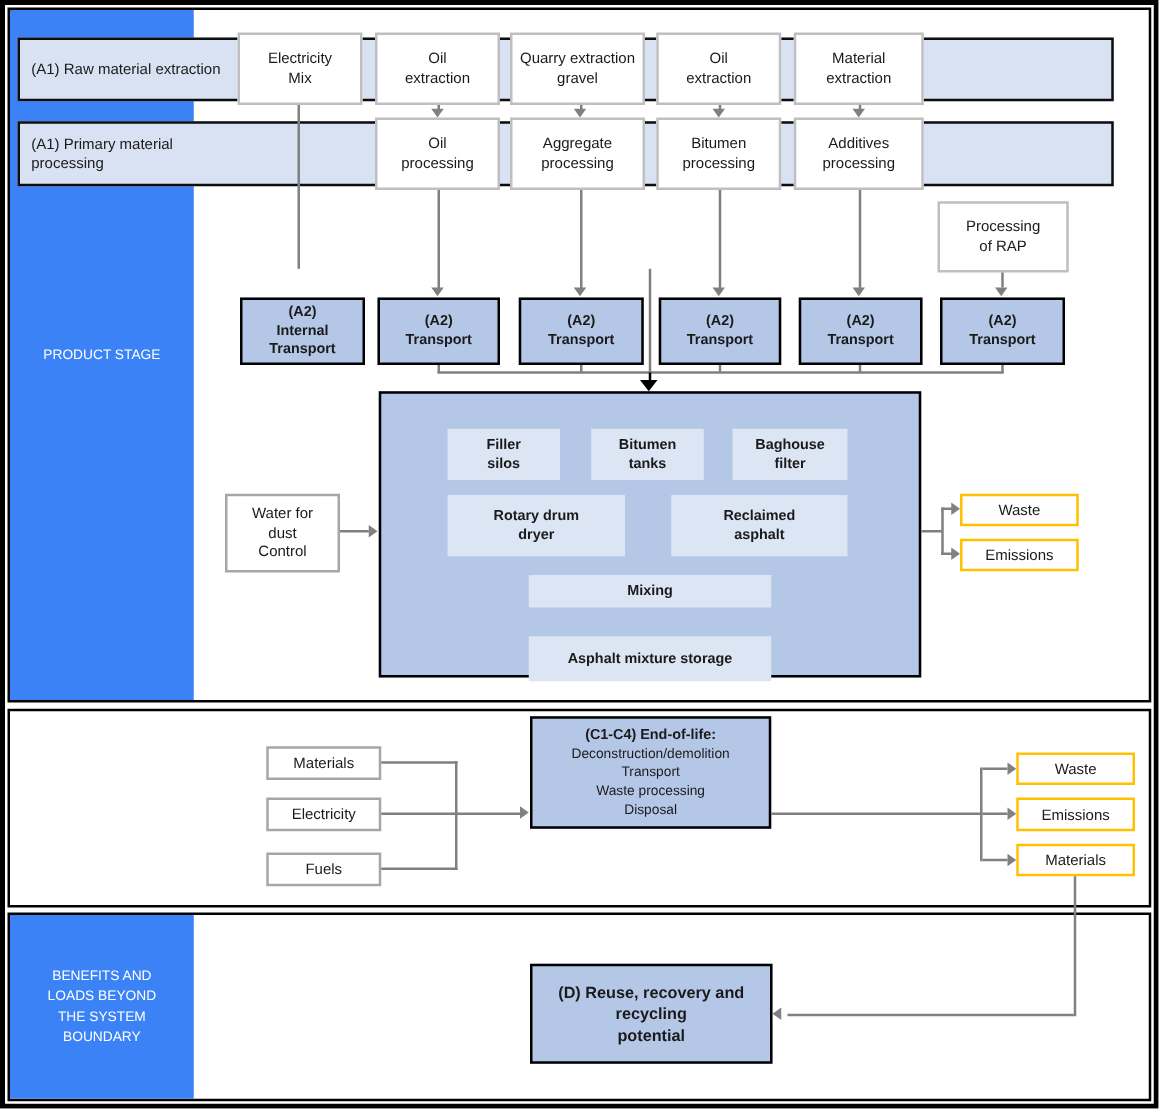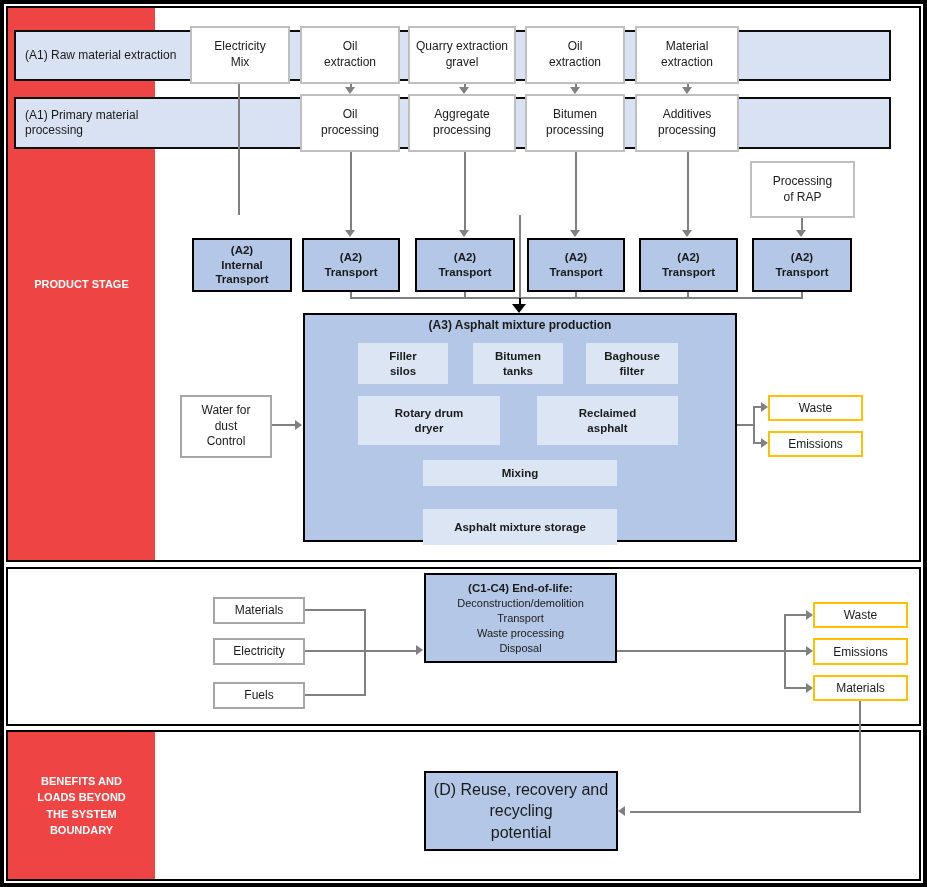--- a/index.html
+++ b/index.html
@@ -1,21 +1,21 @@
 <!DOCTYPE html>
 <html><head>
 <meta charset="utf-8">
 <style>
   html,body{margin:0;padding:0;background:#fff}
   .canvas{position:relative;width:927px;height:887px;background:#fff;overflow:hidden;
           font-family:"Liberation Sans",sans-serif;color:#1a1a1a}
   .outer{position:absolute;inset:0;border:4px solid #000;z-index:9;pointer-events:none}
   .frame{position:absolute;border:2px solid #000;background:#fff;box-sizing:border-box;z-index:0}
-  .sidebar{position:absolute;background:#ef4444;z-index:1;display:flex;align-items:center;justify-content:center;
-           text-align:center;color:#fff;font-weight:bold;font-size:11px;line-height:1.5;white-space:pre-line}
+  .sidebar{position:absolute;background:#3b82f6;z-index:1;display:flex;align-items:center;justify-content:center;
+           text-align:center;color:#fff;font-weight:normal;font-size:11px;line-height:1.5;white-space:pre-line}
   .band{position:absolute;background:#D9E2F3;border:2px solid #0d0d0d;box-sizing:border-box;z-index:2;
         display:flex;align-items:center;font-size:12px;line-height:1.25}
   .band .lbl{display:block;width:155px;padding-left:9px}
   .wbox{position:absolute;background:#fff;border:2px solid #BFBFBF;box-sizing:border-box;z-index:3;
         display:flex;align-items:center;justify-content:center;text-align:center;font-size:12px;line-height:1.3;white-space:pre-line}
   .gbox{position:absolute;background:#fff;border:2px solid #A6A6A6;box-sizing:border-box;z-index:3;
         display:flex;align-items:center;justify-content:center;text-align:center;font-size:12px;line-height:1.3;white-space:pre-line}
   .tbox{position:absolute;background:#B4C7E7;border:2px solid #000;box-sizing:border-box;z-index:3;
         display:flex;align-items:center;justify-content:center;text-align:center;font-weight:bold;font-size:11.5px;line-height:1.3;white-space:pre-line}
   .bigbox{position:absolute;background:#B4C7E7;border:2px solid #000;box-sizing:border-box;z-index:2}
@@ -26,21 +26,21 @@
         display:flex;align-items:center;justify-content:center;font-size:12px}
   .ln{position:absolute;background:#808080;z-index:4}
   .ln.black{background:#000}
   .ah{position:absolute;width:0;height:0;z-index:4}
   .ah.d{border-left:5px solid transparent;border-right:5px solid transparent;border-top:7px solid #808080}
   .ah.db{border-left:7px solid transparent;border-right:7px solid transparent;border-top:9px solid #000}
   .ah.r{border-top:5px solid transparent;border-bottom:5px solid transparent;border-left:7px solid #808080}
   .ah.l{border-top:5px solid transparent;border-bottom:5px solid transparent;border-right:7px solid #808080}
   .c1c4{display:flex;flex-direction:column;align-items:center;justify-content:center;font-size:11px;line-height:1.35;text-align:center}
   .c1c4 .t{font-weight:bold;font-size:11.5px}
-  .dtext{display:block;width:186px;font-weight:normal;font-size:16px;line-height:1.35;white-space:pre-line;}
+  .dtext{display:block;width:186px;font-weight:bold;font-size:13px;line-height:1.35;white-space:pre-line;}
 </style>
 </head>
 <body>
 
 <div class="canvas">
 
   <div class="frame" style="left:6px;top:6px;width:915px;height:556px"></div>
   <div class="sidebar" style="left:8px;top:8px;width:147px;height:552px">
     <span>PRODUCT STAGE</span>
   </div>
@@ -83,21 +83,20 @@
   <div class="tbox" style="left:415px;top:238px;width:100px;height:54px">(A2)
 Transport</div>
   <div class="tbox" style="left:527px;top:238px;width:98px;height:54px">(A2)
 Transport</div>
   <div class="tbox" style="left:639px;top:238px;width:99px;height:54px">(A2)
 Transport</div>
   <div class="tbox" style="left:752px;top:238px;width:100px;height:54px">(A2)
 Transport</div>
 
   <div class="bigbox" style="left:303px;top:313px;width:434px;height:229px"></div>
-  <div class="a3title" style="left:303px;top:318px;width:434px">(A3) Asphalt mixture production</div>
   <div class="sub" style="left:358px;top:343px;width:90px;height:41px">Filler
 silos</div>
   <div class="sub" style="left:473px;top:343px;width:90px;height:41px">Bitumen
 tanks</div>
   <div class="sub" style="left:586px;top:343px;width:92px;height:41px">Baghouse
 filter</div>
   <div class="sub" style="left:358px;top:396px;width:142px;height:49px">Rotary drum
 dryer</div>
   <div class="sub" style="left:537px;top:396px;width:141px;height:49px">Reclaimed
 asphalt</div>

